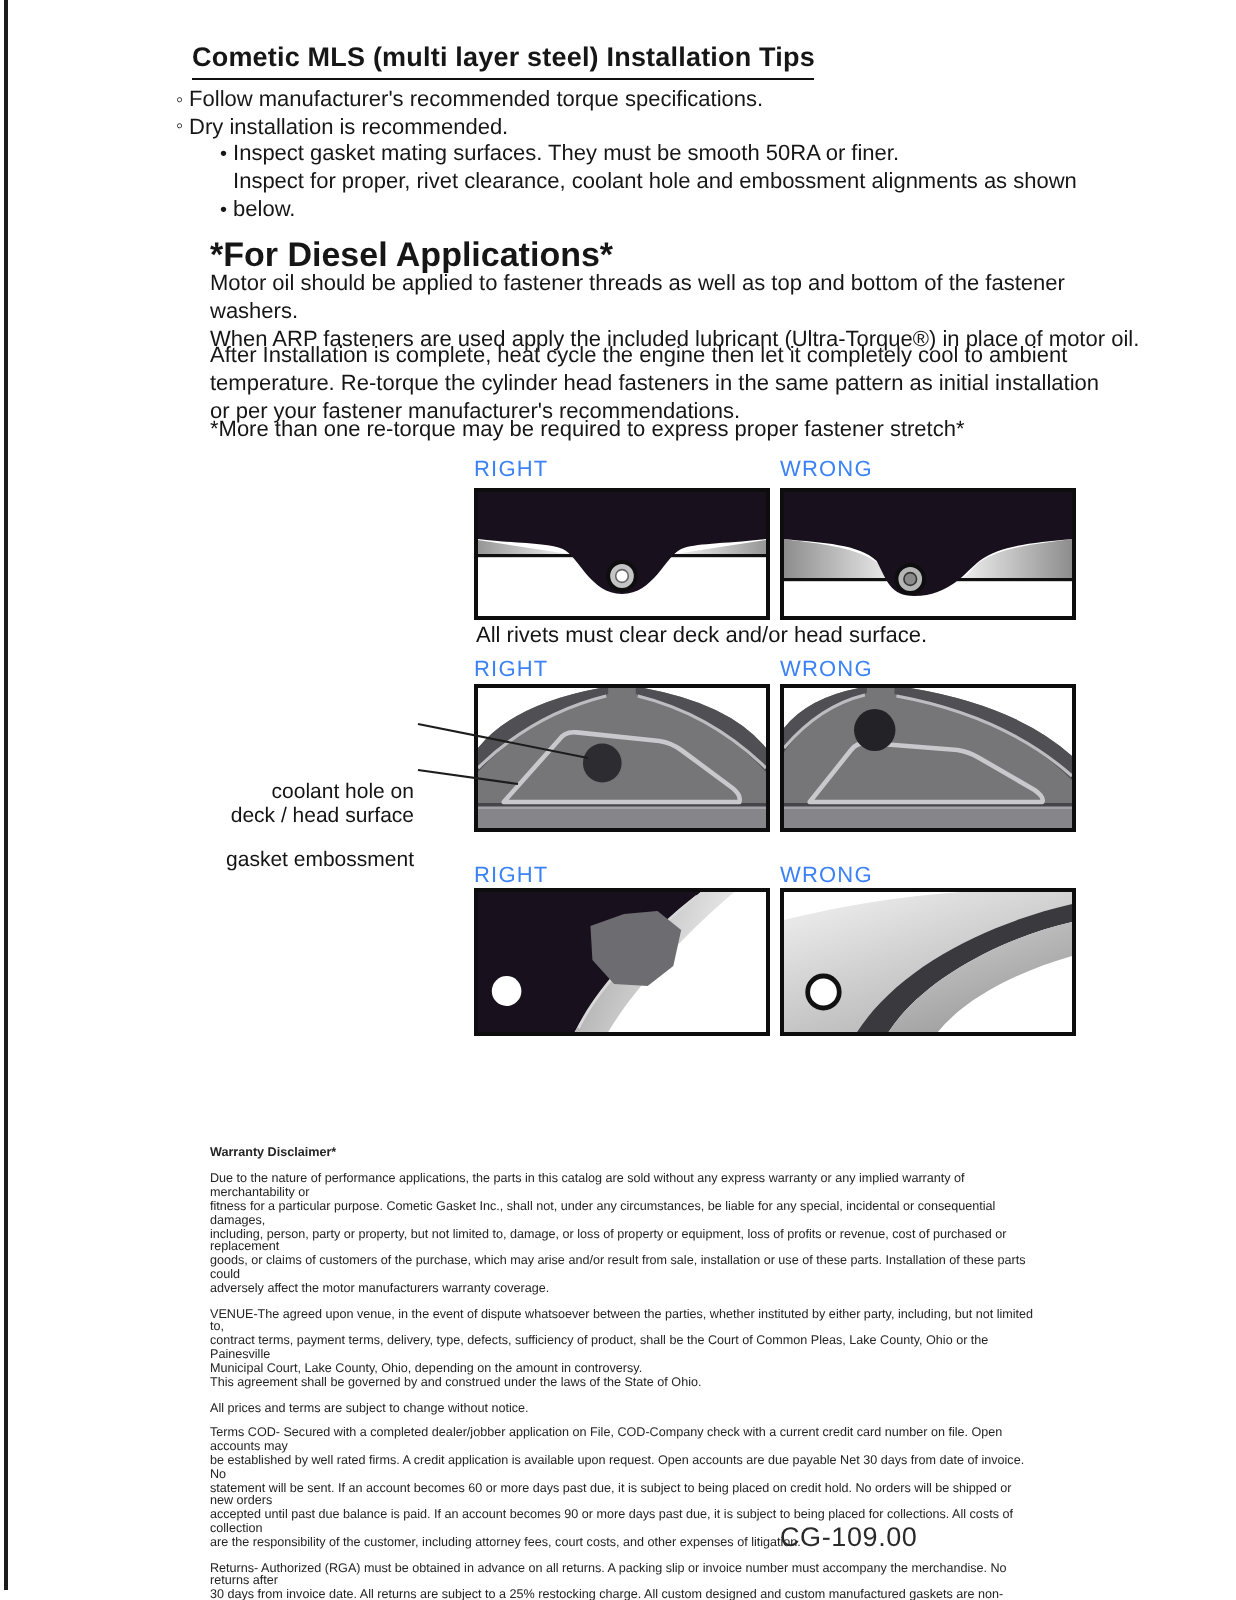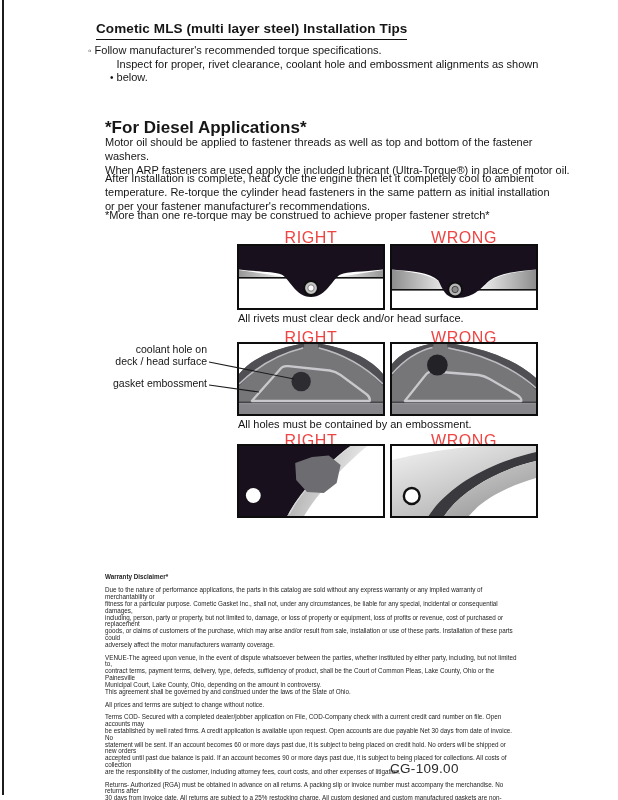--- a/index.html
+++ b/index.html
@@ -18,61 +18,69 @@
   .tips { position:absolute; left:88px; top:44px; width:470px; font-size:11px; }
   .tip { display:flex; line-height:13.7px;align-items:flex-end; }
   .tip .mk { flex:0 0 auto; }
   .tip.lv1 .mk::before { content:"\25E6"; font-size:10px; margin-right:3px; position:relative; top:-0.5px; }
   .tip.lv2 { padding-left:22px; }
   .tip.lv2 .mk::before { content:"\2022"; font-size:10px; margin-right:3px; }
 
   .h2 { position:absolute; left:105px; font-size:17px; font-weight:bold; }
   .para { position:absolute; left:105px; width:470px; font-size:11px; line-height:14px; white-space:pre-line; }
 
-  .dlabel { position:absolute; width:148px; text-align:center; font-size:16px; letter-spacing:0.6px; color:#ef4444; }
+  .dlabel { position:absolute; width:148px; text-align:left; font-size:11px; letter-spacing:0.6px; color:#3b82f6; }
   .dbox { position:absolute; width:148px; height:66px; border:2px solid #0d0d0d; background:#fff; }
   .dbox.tall { height:74px; }
   .dbox svg { display:block; width:100%; height:100%; }
   .caption { position:absolute; left:238px; font-size:11px; line-height:12.5px; white-space:pre-line; color:#141414; }
 
-  .annot { position:absolute; font-size:10.5px; line-height:12px; text-align:right; width:104px; left:103px; color:#141414; white-space:pre-line; }
+  .annot { position:absolute; font-size:10.5px; line-height:12px; text-align:right; width:104px; left:103px; color:#141414; white-space:pre-line;margin-top:47px; }
   .leader { position:absolute; left:110px; top:340px; width:200px; height:62px; pointer-events:none; z-index:5; }
 
   .legal { position:absolute; left:105px; top:574px; width:414px; font-size:6.3px; line-height:6.9px; color:#242424; }
   .legal .lh { font-weight:bold; margin-bottom:6px; }
   .legal p { margin-bottom:5.5px; white-space:pre-line; }
 
   .footer-code { position:absolute; left:390px; top:761px; font-size:13.5px; color:#2a2a2a; letter-spacing:0.3px; }
 </style>
 </head>
 <body>
 
 <div class="page">
   <div class="scan-line"></div>
 
   <div class="title">Cometic MLS (multi layer steel) Installation Tips</div>
 
   <div class="tips">
     <div class="tip lv1">
         <span class="mk"></span>
         <span>Follow manufacturer's recommended torque specifications.</span>
+      </div>
+    <div class="tip lv1">
+        <span class="mk"></span>
+        <span>Dry installation is recommended.</span>
+      </div>
+    <div class="tip lv2">
+        <span class="mk"></span>
+        <span>Inspect gasket mating surfaces.  They must be smooth 50RA or finer.</span>
       </div>
     <div class="tip lv2">
         <span class="mk"></span>
         <span>Inspect for proper, rivet clearance, coolant hole and embossment alignments as shown below.</span>
       </div>
   </div>
 
   <div class="h2" style="top:118px;">*For Diesel Applications*</div>
   <div class="para" style="top:135px;">Motor oil should be applied to fastener threads as well as top and bottom of the fastener washers.
 When ARP fasteners are used apply the included lubricant (Ultra-Torque®) in place of motor oil.</div>
   <div class="para" style="top:171px;">After Installation is complete, heat cycle the engine then let it completely cool to ambient
 temperature. Re-torque the cylinder head fasteners in the same pattern as initial installation
 or per your fastener manufacturer's recommendations.</div>
-  <div class="para" style="top:208px;">*More than one re-torque may be construed to achieve proper fastener stretch*</div>
+  <div class="para" style="top:208px;">*More than one re-torque may be required to express proper fastener stretch*</div>
 
   <div class="dlabel" style="left:237px; top:229px;">RIGHT</div>
   <div class="dlabel" style="left:390px; top:229px;">WRONG</div>
 
   <div class="dbox" style="left:237px; top:244px;">
     <svg viewBox="0 0 146 62" preserveAspectRatio="none">
       <defs>
         <linearGradient id="gw1" x1="0" y1="0" x2="1" y2="0">
             <stop offset="0" stop-color="#969696"></stop>
             <stop offset="1" stop-color="#f2f2f2"></stop>
@@ -150,21 +158,20 @@
       <path d="M0,0 L38,0 Q12,5 0,20 Z" fill="#ffffff"></path>
       <path d="M38,0 Q12,5 0,20 L0,32 Q18,8 42,2.5 L42,0 Z" fill="#4f4f54"></path>
       <path d="M0,30 Q18,9 41,3.5" stroke="#bdbdc1" stroke-width="1.6" fill="none"></path>
       <path d="M146,0 L64,0 Q118,9 146,34 Z" fill="#ffffff"></path>
       <path d="M64,0 Q118,9 146,34 L146,46 Q112,13 56,3 L56,0 Z" fill="#4f4f54"></path>
       <path d="M146,44 Q112,14 57,4" stroke="#bdbdc1" stroke-width="1.6" fill="none"></path>
       <path d="M13,57 L34,31 Q37,27 43,27.5 L88,31 Q94,32 99,35 L127,51 Q132,54.5 131,57 Z" stroke="#c9c9cd" stroke-width="2.3" fill="none" stroke-linejoin="round"></path>
       <circle cx="46" cy="21" r="10.5" fill="#232327"></circle>
     </svg>
   </div>
-  <div class="caption" style="top:418px;">All holes must be contained by an embossment.</div>
 
   <div class="dlabel" style="left:237px; top:432px;">RIGHT</div>
   <div class="dlabel" style="left:390px; top:432px;">WRONG</div>
 
   <div class="dbox tall" style="left:237px; top:444px;">
     <svg viewBox="0 0 146 70" preserveAspectRatio="none">
       <defs>
         <linearGradient id="g3r" x1="0" y1="0" x2="1" y2="0.35">
             <stop offset="0" stop-color="#9d9d9d"></stop>
             <stop offset="1" stop-color="#efefef"></stop>

